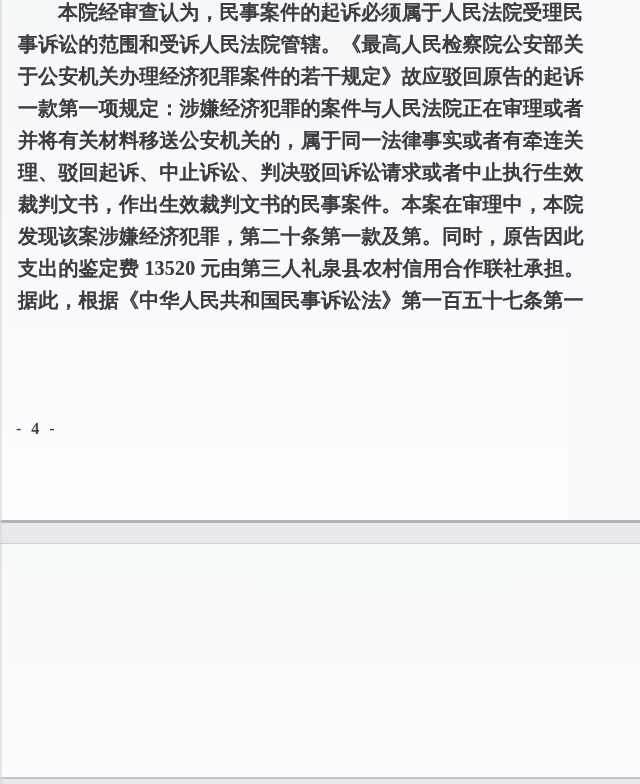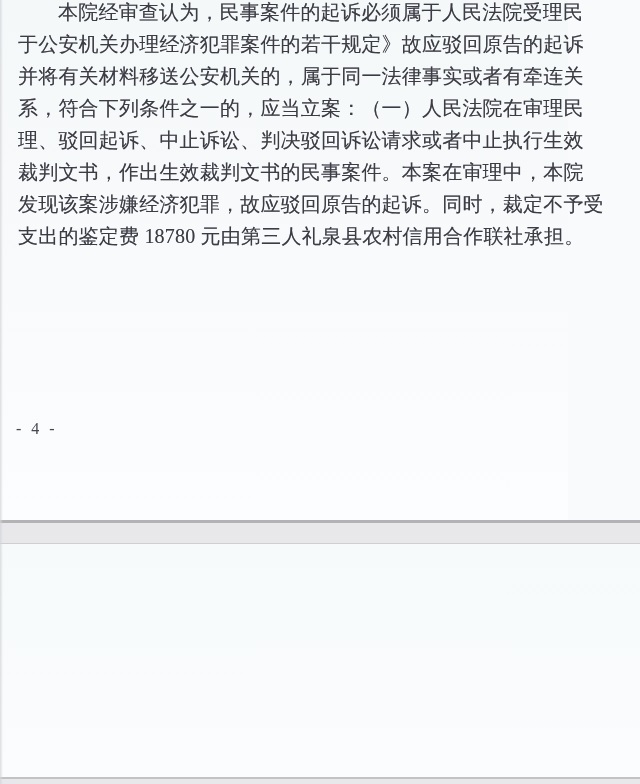--- a/index.html
+++ b/index.html
@@ -11,20 +11,21 @@
   }
   .scan {
     position: relative;
     width: 640px; height: 784px;
     background: #f8fafb;
   }
   .page-top {
     position: absolute; left: 0; top: 0;
     width: 568px; height: 520px;
     background: linear-gradient(180deg, #f5f8f9 0%, #f8fafb 55%, #fbfdfe 100%);
+    font-weight: bold;
   }
   .page-divider {
     position: absolute; left: 0; top: 520px;
     width: 640px; height: 20px;
     background: #e8e8ea;
     border-top: 3px solid #b3b3b7;
     border-bottom: 1px solid #cfcfd3;
   }
   .page-bottom {
     position: absolute; left: 0; top: 544px;
@@ -65,27 +66,29 @@
   }
 </style>
 </head>
 <body>
 
 <div class="scan">
 
   <div class="page-top">
     <div class="textblock tb-top">
       <div class="line indent">本院经审查认为，民事案件的起诉必须属于人民法院受理民</div>
+      <div class="line">事诉讼的范围和受诉人民法院管辖。《最高人民检察院公安部关</div>
       <div class="line">于公安机关办理经济犯罪案件的若干规定》故应驳回原告的起诉</div>
+      <div class="line">一款第一项规定：涉嫌经济犯罪的案件与人民法院正在审理或者</div>
       <div class="line">并将有关材料移送公安机关的，属于同一法律事实或者有牵连关</div>
-      <div class="line">系，符合下列条件之一的，应当立案：（一）人民法院在审理民</div>
       <div class="line">理、驳回起诉、中止诉讼、判决驳回诉讼请求或者中止执行生效</div>
       <div class="line">裁判文书，作出生效裁判文书的民事案件。本案在审理中，本院</div>
-      <div class="line">发现该案涉嫌经济犯罪，故应驳回原告的起诉。同时，裁定不予受</div>
-      <div class="line">支出的鉴定费 18780 元由第三人礼泉县农村信用合作联社承担。</div>
+      <div class="line">发现该案涉嫌经济犯罪，第二十条第一款及第。同时，原告因此</div>
+      <div class="line">支出的鉴定费 13520 元由第三人礼泉县农村信用合作联社承担。</div>
+      <div class="line">据此，根据《中华人民共和国民事诉讼法》第一百五十七条第一</div>
     </div>
     <div class="page-number">- 4 -</div>
   </div>
 
   <div class="page-divider"></div>
 
   <div class="page-bottom">
     
   </div>
 

